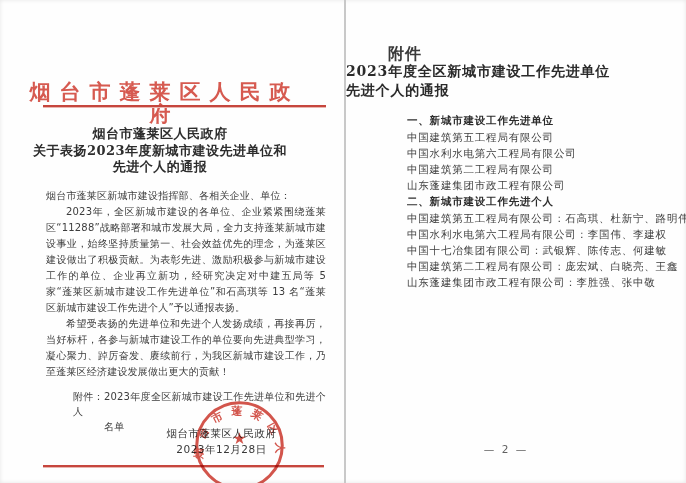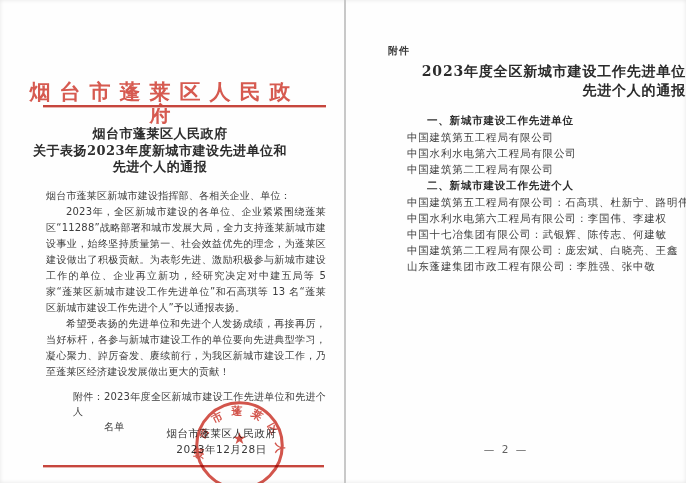--- a/index.html
+++ b/index.html
@@ -57,34 +57,34 @@
   .seal circle { fill:none; stroke:#d0463c; stroke-width:3.2; }
   .seal-star { fill:#d0463c; font-size:17px; text-anchor:middle; }
   .seal-text-el { fill:#d0463c; font-size:11.5px; letter-spacing:8.5px; font-weight:bold; }
   .footer-rule {
     position:absolute; top:428px; left:27px; width:281px; height:3px;
     border-top:2px solid #c6463d; border-bottom:1px solid #eab6b0;
   }
 
   
   .att-label {
-    position:absolute; top:44px; left:42px; font-size:10px;
+    position:absolute; top:44px; left:42px; font-size:16px;
     font-weight:bold; color:#3a3a3a; letter-spacing:1px;
   }
   .att-title {
-    position:absolute; top:62px; left:0; right:0; text-align:right;
+    position:absolute; top:62px; left:0; right:0; text-align:left;
     font-weight:bold; font-size:14px; line-height:19px; color:#2b2b2b;
     letter-spacing:0.8px;
     font-family:"DejaVu Serif","Liberation Serif",serif;
   }
   .award-list {
     position:absolute; top:112px; left:61px; width:262px;
     font-size:10.5px; color:#3e3e3e; letter-spacing:0.8px;
   }
-  .sec-heading { font-weight:bold; color:#2c2c2c; line-height:17px;margin-left:20px; }
+  .sec-heading { font-weight:bold; color:#2c2c2c; line-height:17px; }
   .list-item { line-height:16px; white-space:nowrap; }
   .page-number {
     position:absolute; top:443px; left:0; right:20px; text-align:center;
     font-size:10.5px; color:#606060; letter-spacing:2px;
   }
 </style>
 </head>
 <body>
 
 <div class="scan">
@@ -136,20 +136,21 @@
     <div class="att-title">
       <div>2023年度全区新城市建设工作先进单位</div>
       <div>先进个人的通报</div>
     </div>
 
     <div class="award-list">
       <div class="sec-heading">一、新城市建设工作先进单位</div>
       <div class="list-item">中国建筑第五工程局有限公司</div>
       <div class="list-item">中国水利水电第六工程局有限公司</div>
       <div class="list-item">中国建筑第二工程局有限公司</div>
+      <div class="list-item">山东蓬建集团市政工程有限公司</div>
 
       <div class="sec-heading">二、新城市建设工作先进个人</div>
       <div class="list-item">中国建筑第五工程局有限公司：石高琪、杜新宁、路明伟</div>
       <div class="list-item">中国水利水电第六工程局有限公司：李国伟、李建权</div>
       <div class="list-item">中国十七冶集团有限公司：武银辉、陈传志、何建敏</div>
       <div class="list-item">中国建筑第二工程局有限公司：庞宏斌、白晓亮、王鑫</div>
       <div class="list-item">山东蓬建集团市政工程有限公司：李胜强、张中敬</div>
     </div>
 
     <div class="page-number">— 2 —</div>

